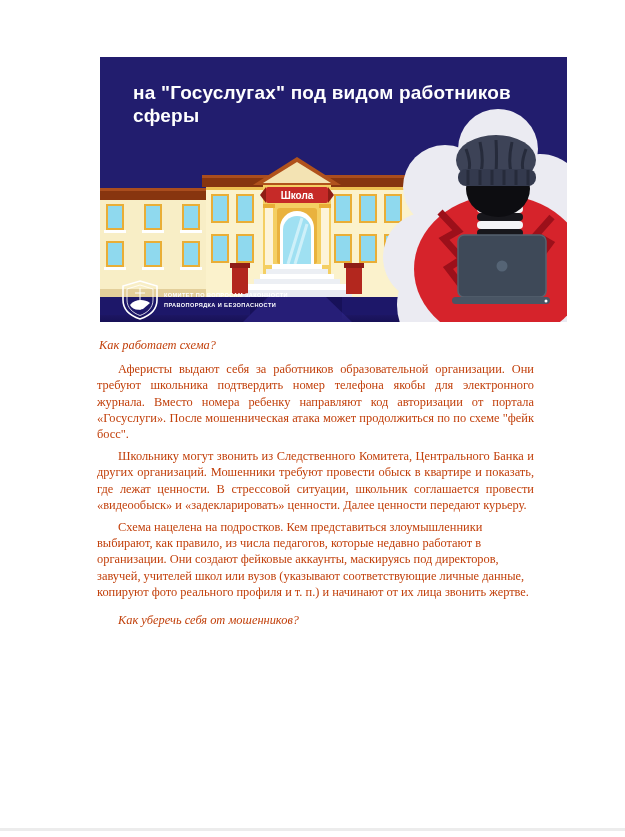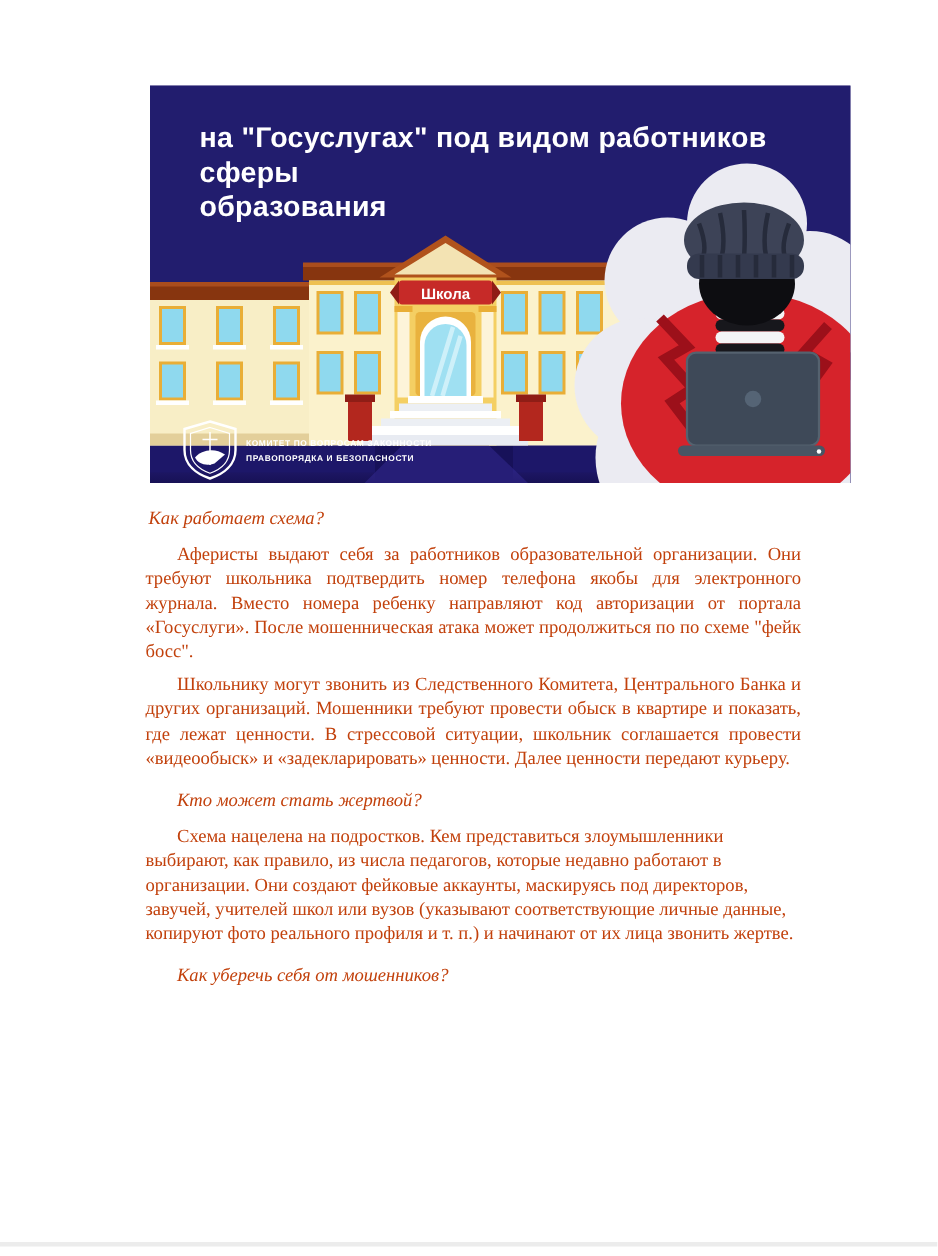--- a/index.html
+++ b/index.html
@@ -222,27 +222,25 @@
           <path d="M40,231 V253 M35,236 H45" stroke-width="1"></path>
           <path d="M30,248 C34,243 43,241 50,246 L43,252 C37,254 32,252 30,248 Z" fill="#ffffff" stroke="none"></path>
         </g>
         <text x="64" y="240" font-family="Liberation Sans, sans-serif" font-size="5.6" font-weight="bold" fill="#ffffff" letter-spacing="0.4">КОМИТЕТ ПО ВОПРОСАМ ЗАКОННОСТИ</text>
         <text x="64" y="250" font-family="Liberation Sans, sans-serif" font-size="5.6" font-weight="bold" fill="#ffffff" letter-spacing="0.4">ПРАВОПОРЯДКА И БЕЗОПАСНОСТИ</text>
       </g>
     </svg>
 
     <div class="headline">
       <div>на "Госуслугах" под видом работников сферы</div>
-      <div>образования</div>
     </div>
   </div>
 
   <div class="article">
     <p class="h first">Как работает схема?</p>
     <p class="para jst ind">Аферисты выдают себя за работников образовательной организации. Они требуют школьника подтвердить номер телефона якобы для электронного журнала. Вместо номера ребенку направляют код авторизации от портала «Госуслуги». После мошенническая атака может продолжиться по по схеме "фейк босс".</p>
     <p class="para jst ind">Школьнику могут звонить из Следственного Комитета, Центрального Банка и других организаций. Мошенники требуют провести обыск в квартире и показать, где лежат ценности. В стрессовой ситуации, школьник соглашается провести «видеообыск» и «задекларировать» ценности. Далее ценности передают курьеру.</p>
-    <p class="h ind">Кто может стать жертвой?</p>
     <p class="para ind">Схема нацелена на подростков. Кем представиться злоумышленники выбирают, как правило, из числа педагогов, которые недавно работают в организации. Они создают фейковые аккаунты, маскируясь под директоров, завучей, учителей школ или вузов (указывают соответствующие личные данные, копируют фото реального профиля и т. п.) и начинают от их лица звонить жертве.</p>
     <p class="h ind">Как уберечь себя от мошенников?</p>
   </div>
 
   <div class="page-edge"></div>
 </div>
 
 </body></html>

